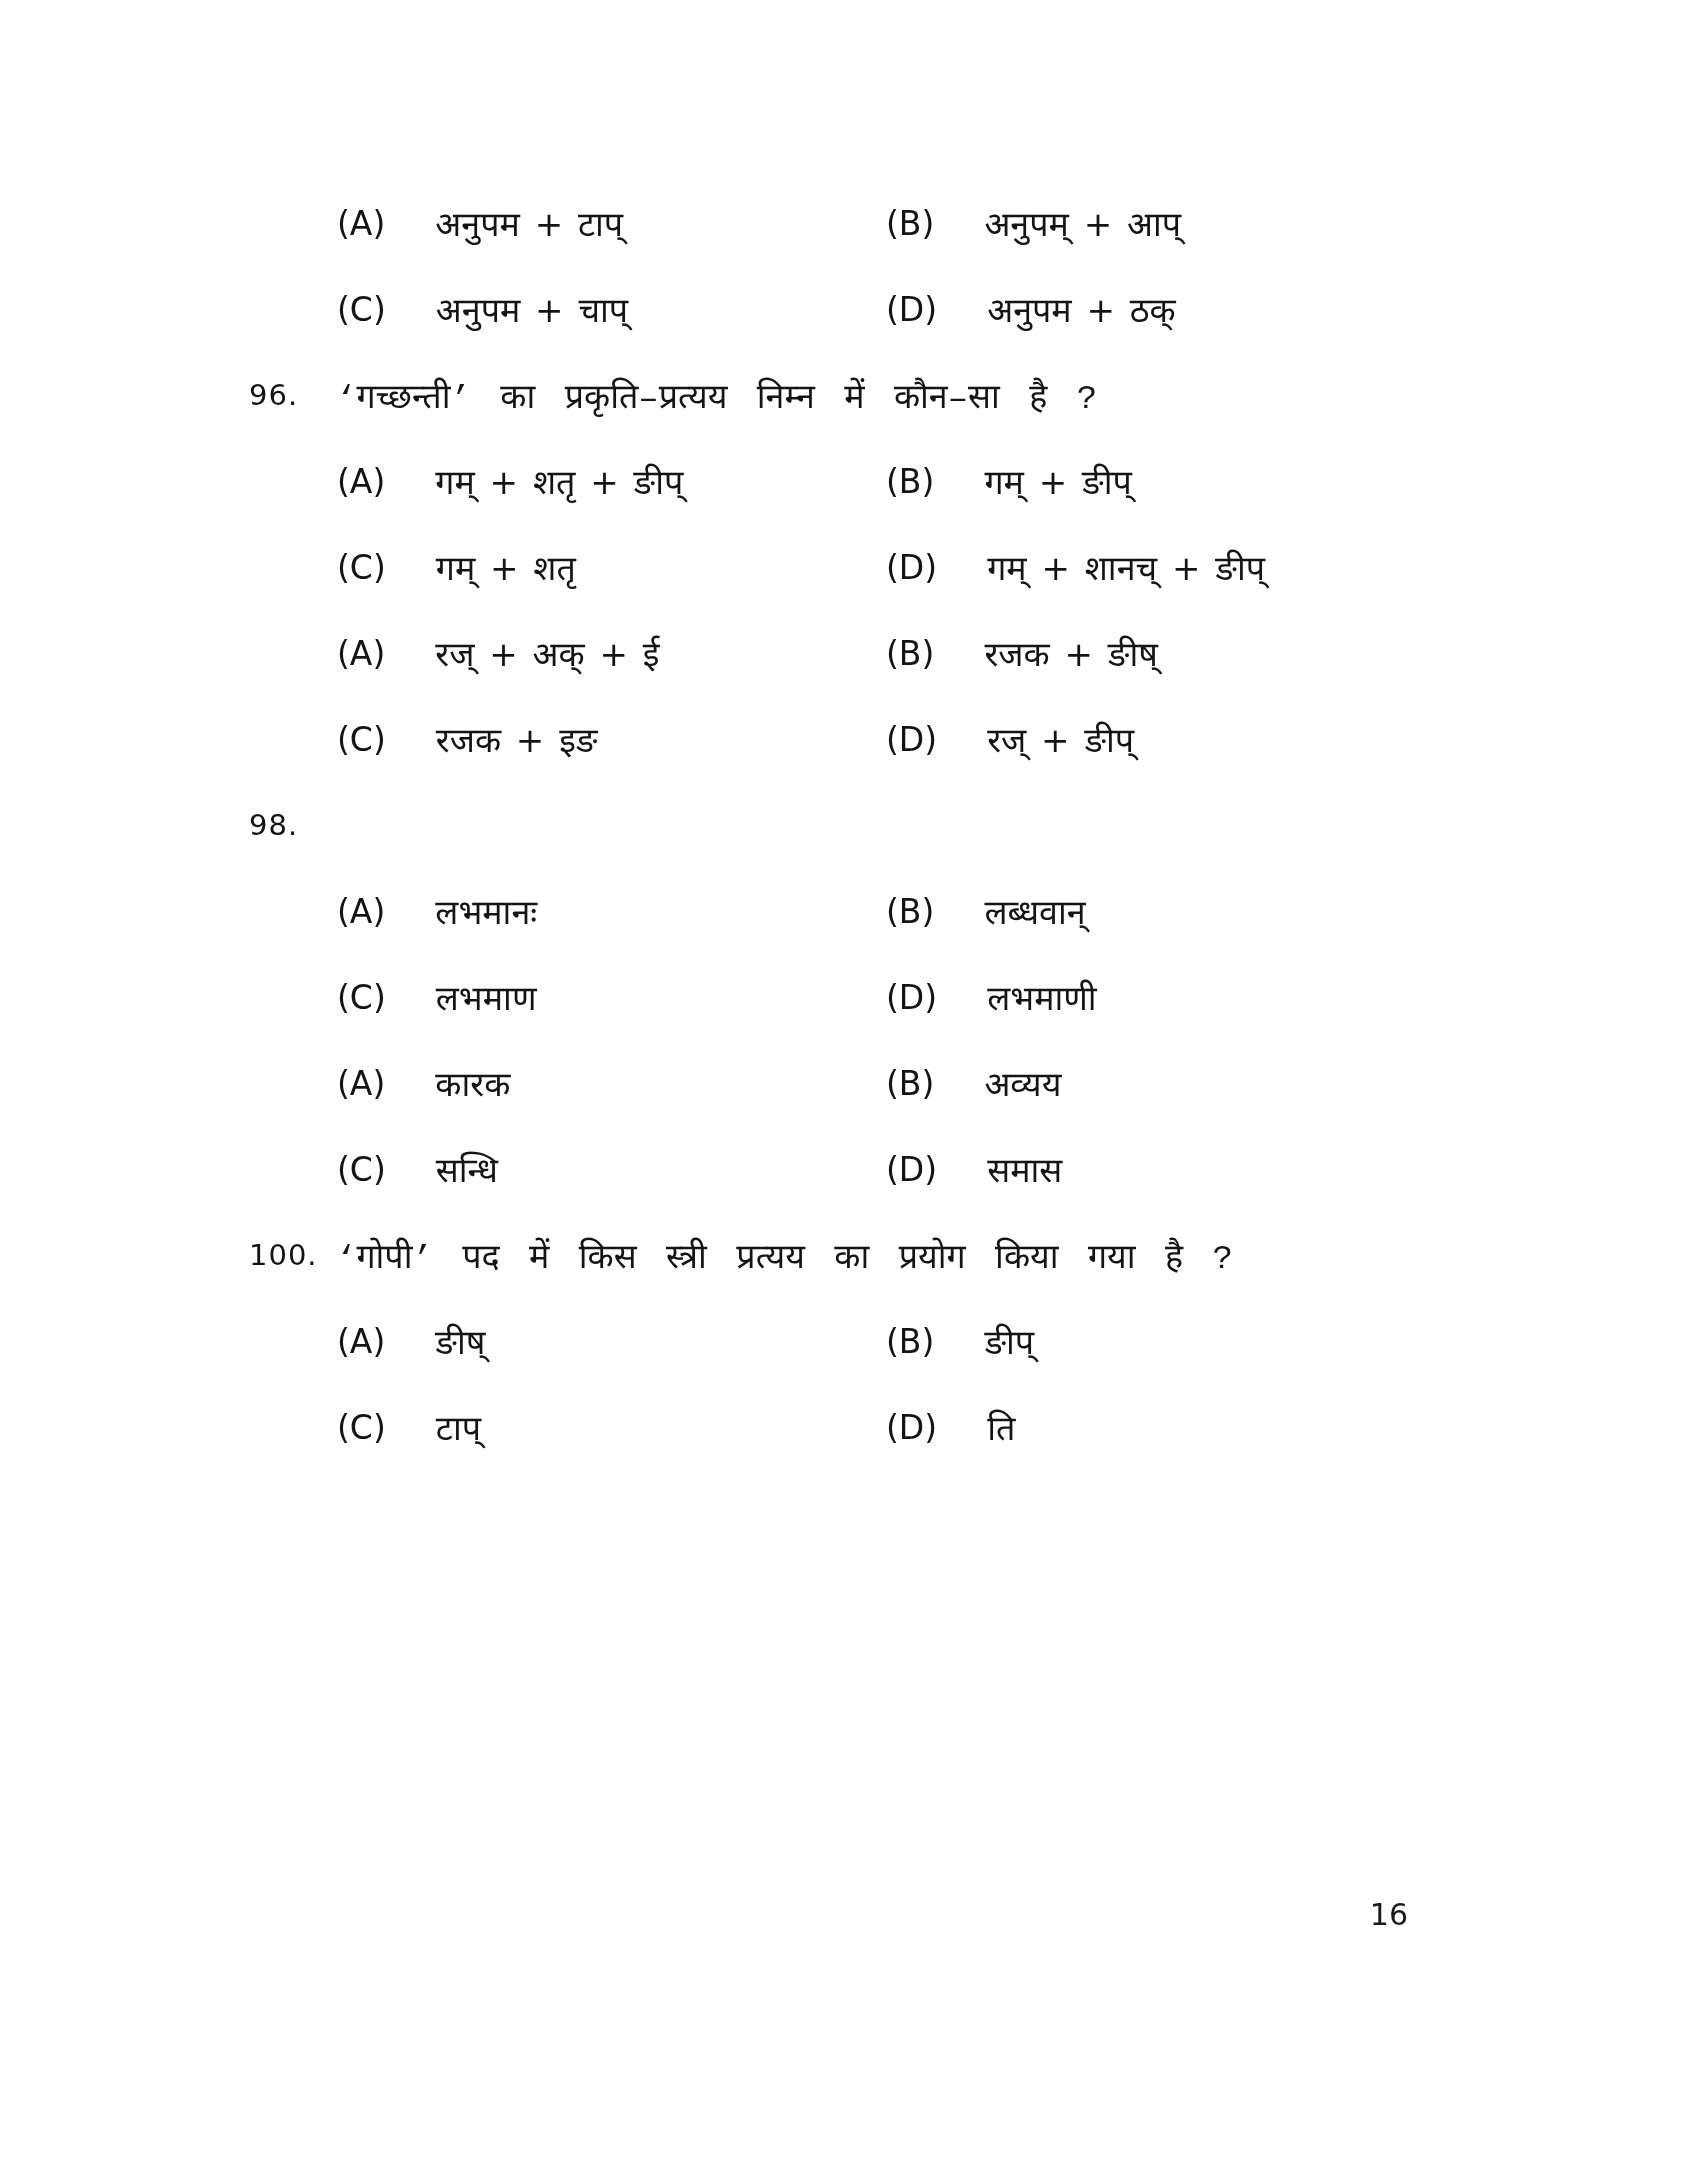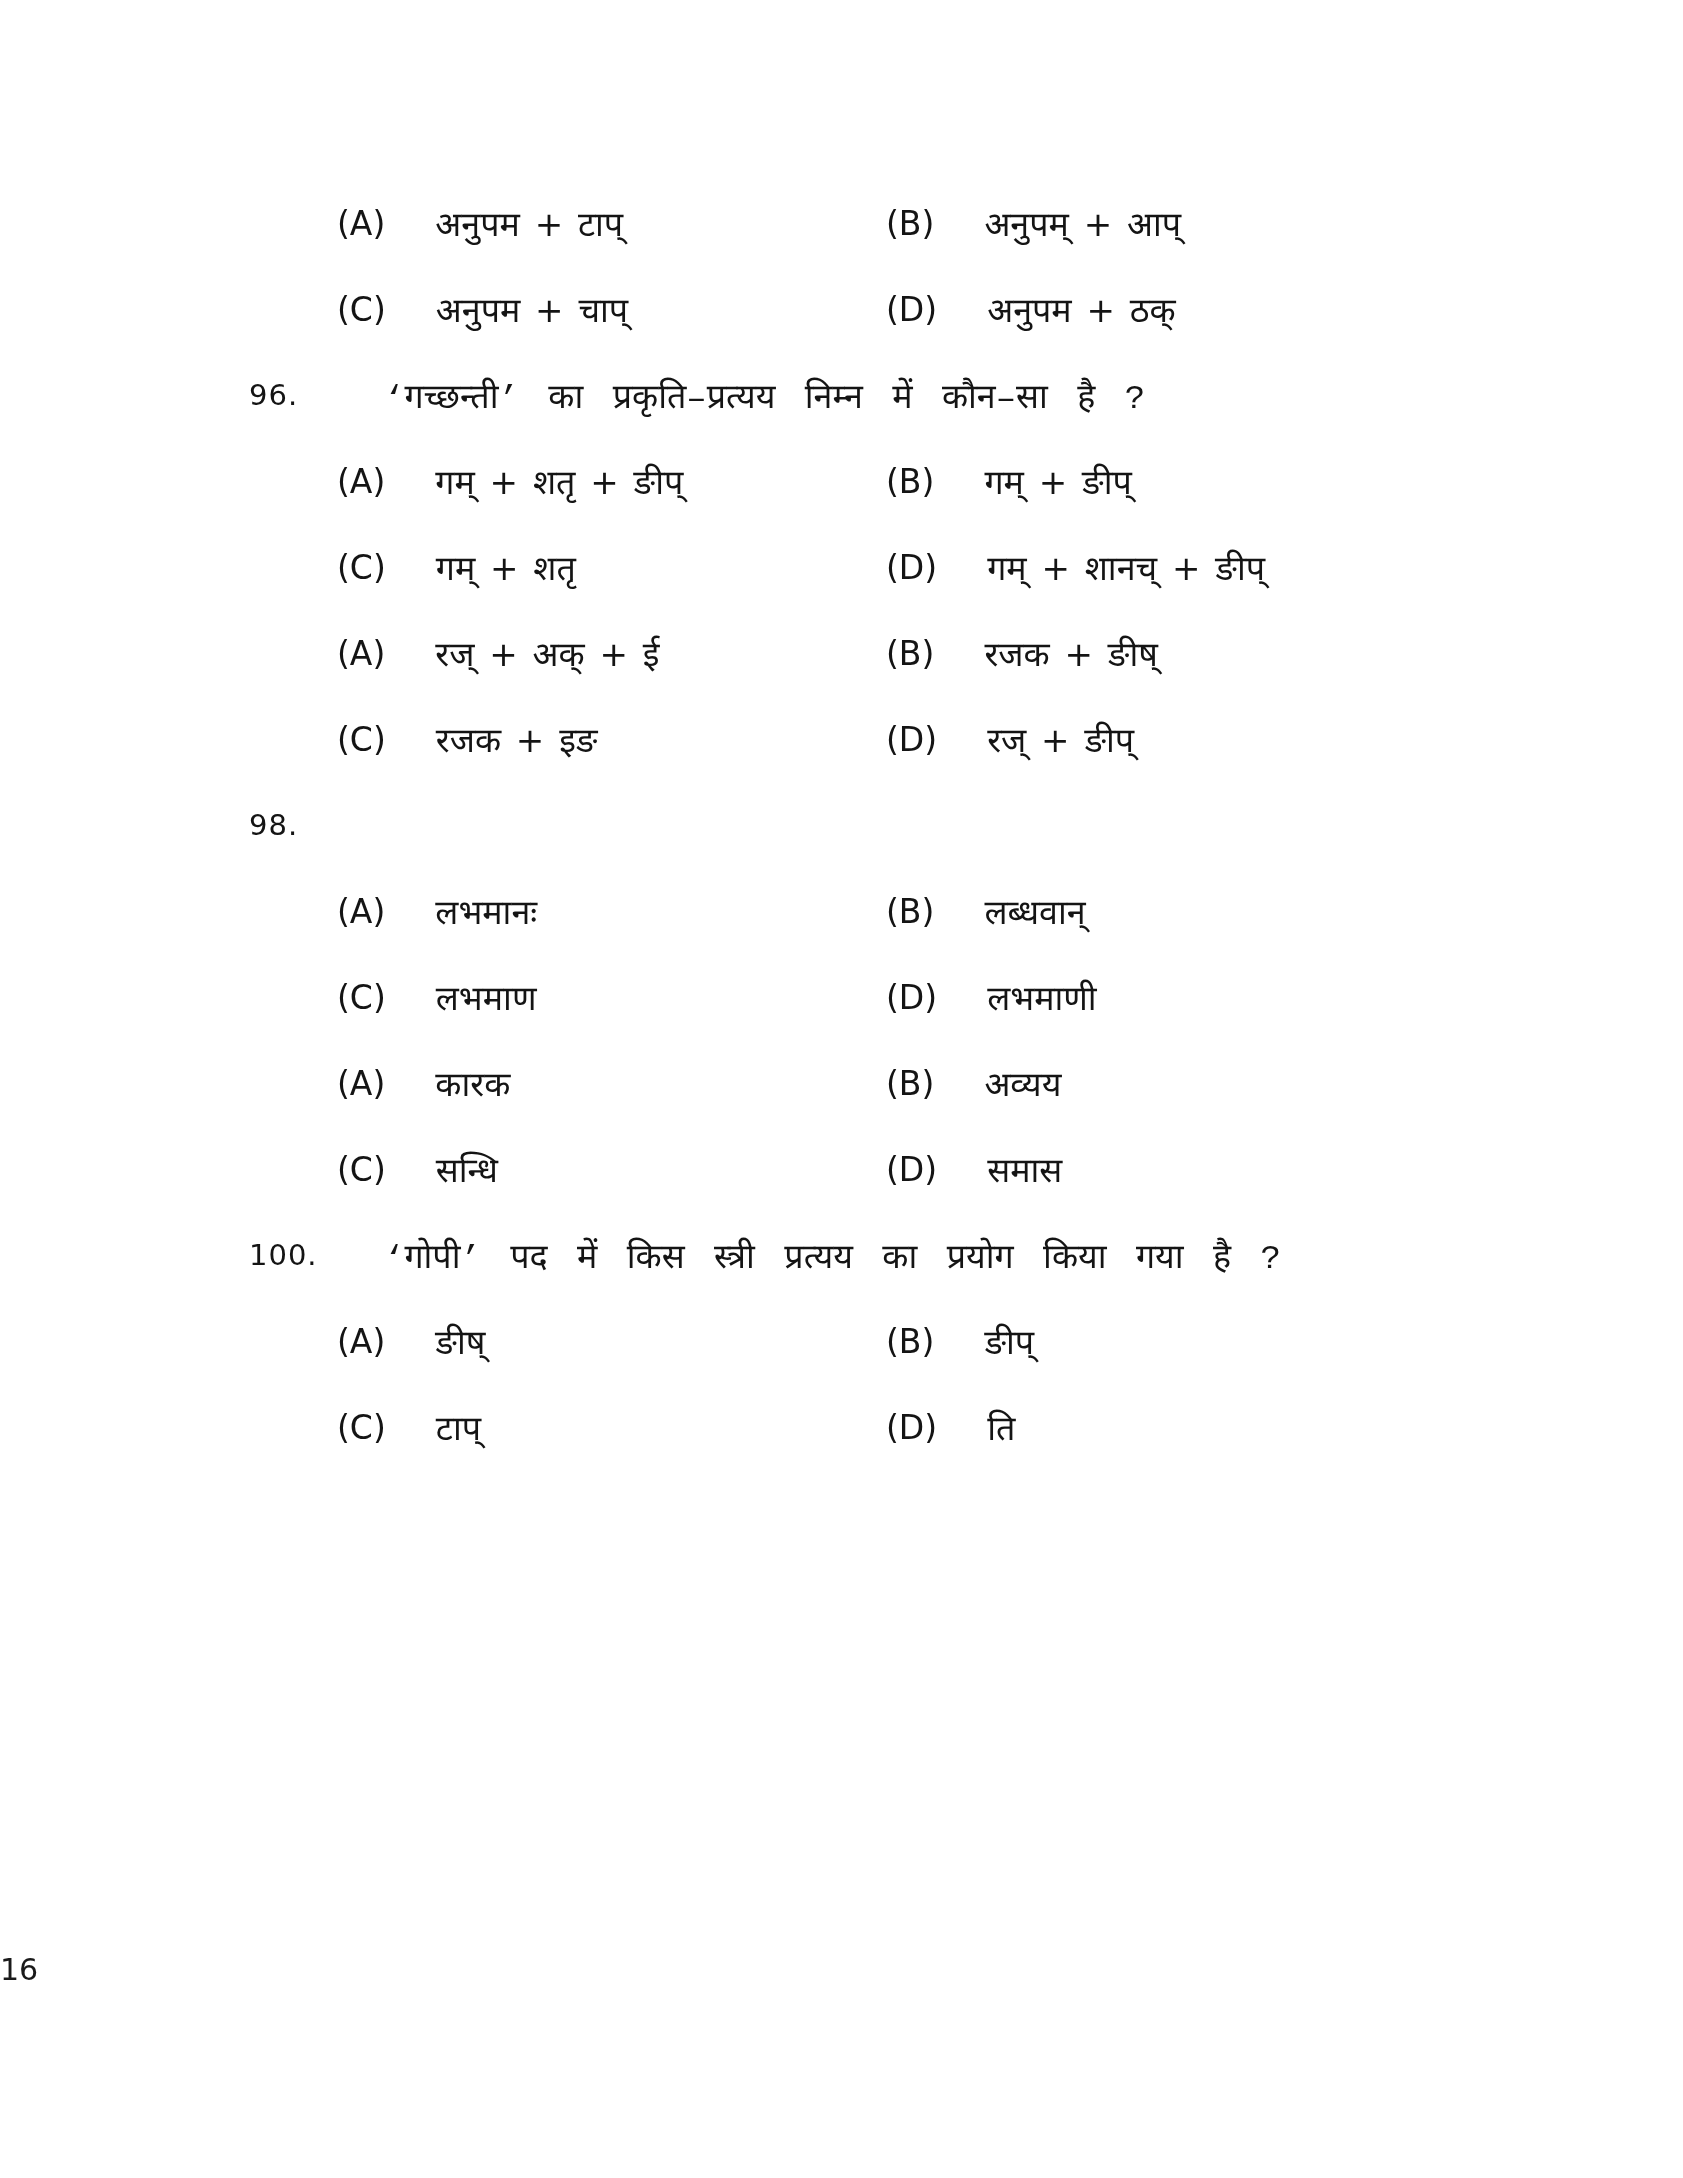--- a/index.html
+++ b/index.html
@@ -17,21 +17,21 @@
     top: 180px;
     left: 0;
     width: 1683px;
   }
   .row {
     height: 86px;
     display: flex;
     align-items: center;
   }
   
-  .q-row { padding-left: 249px; gap: 48px; }
+  .q-row { padding-left: 249px; }
   .q-num {
     width: 87px;
     flex: 0 0 87px;
     font-size: 29px;
     letter-spacing: 1px;
   }
   .q-text {
     font-size: 34px;
     word-spacing: 9px;
     white-space: nowrap;
@@ -49,24 +49,24 @@
     font-size: 33px;
     margin-right: 14px;
   }
   .opt-text {
     font-size: 34px;
     word-spacing: 4px;
     margin-left: 36px;
   }
   .page-number {
     position: absolute;
-    top: 1952px;
+    top: 1897px;
     left: 0;
     width: 1408px;
-    text-align: left;
+    text-align: right;
     font-size: 30px;
     color: #1a1a1a;
   }
 </style>
 </head>
 <body>
 
 <div class="content">
 
   <section>

